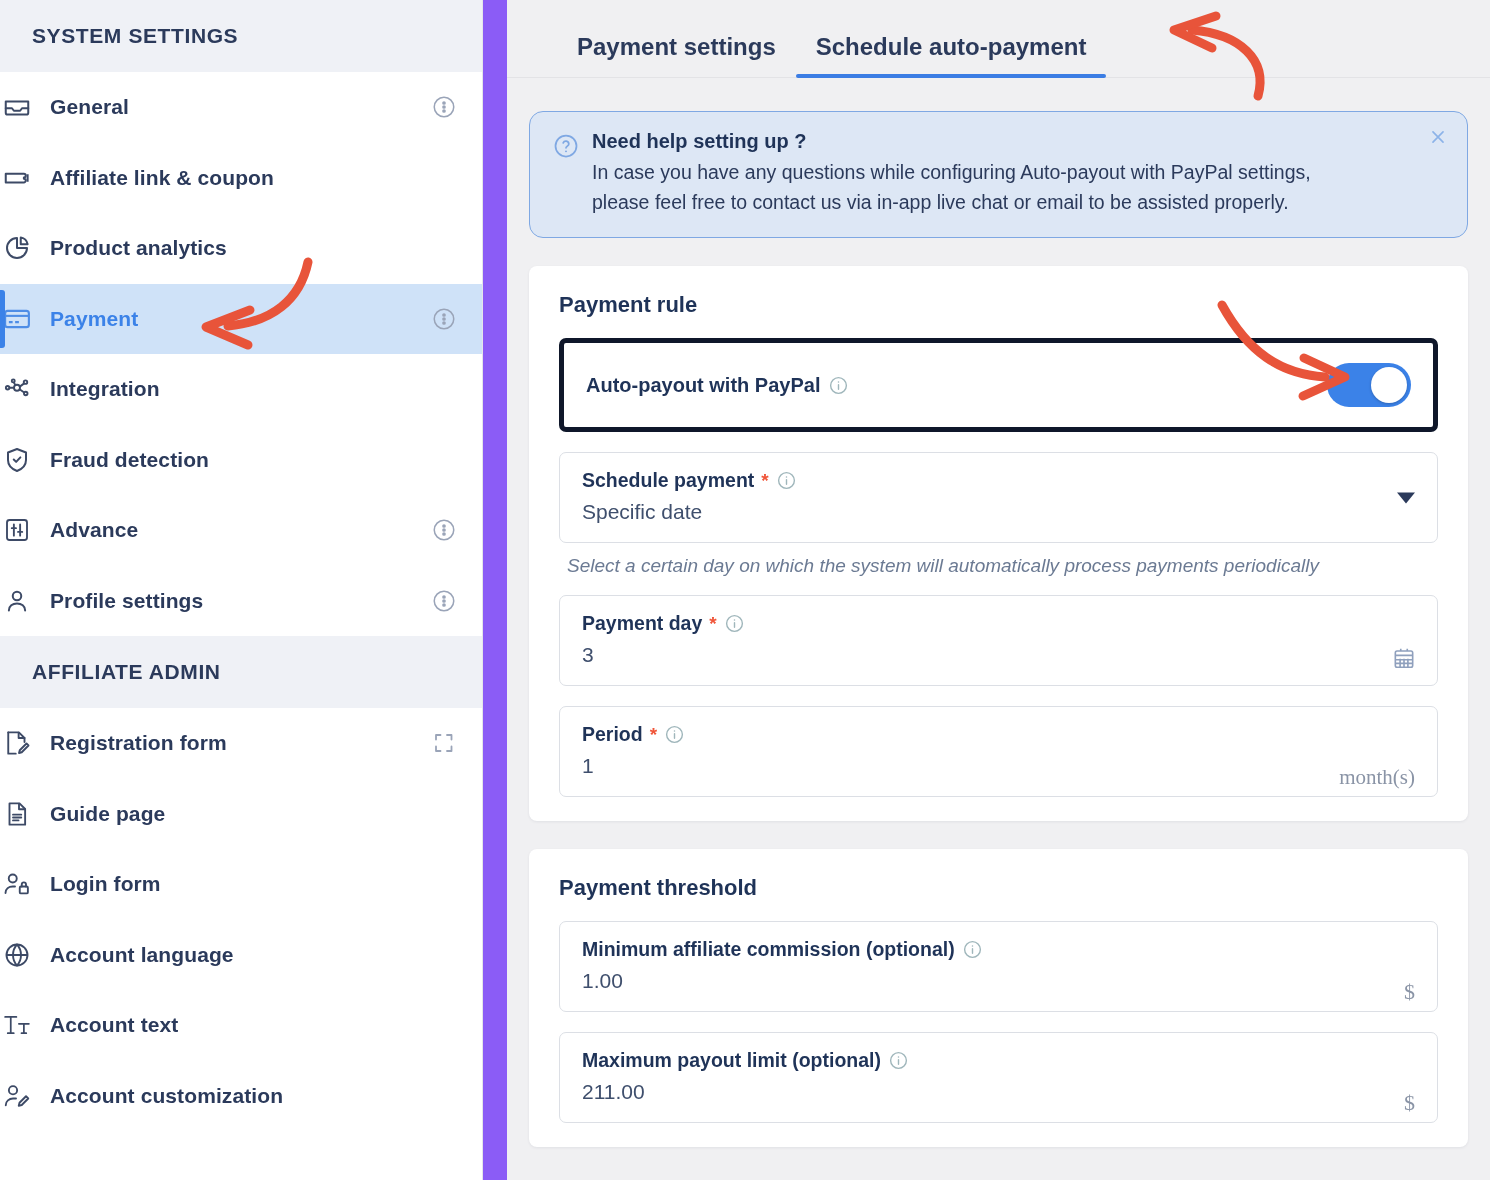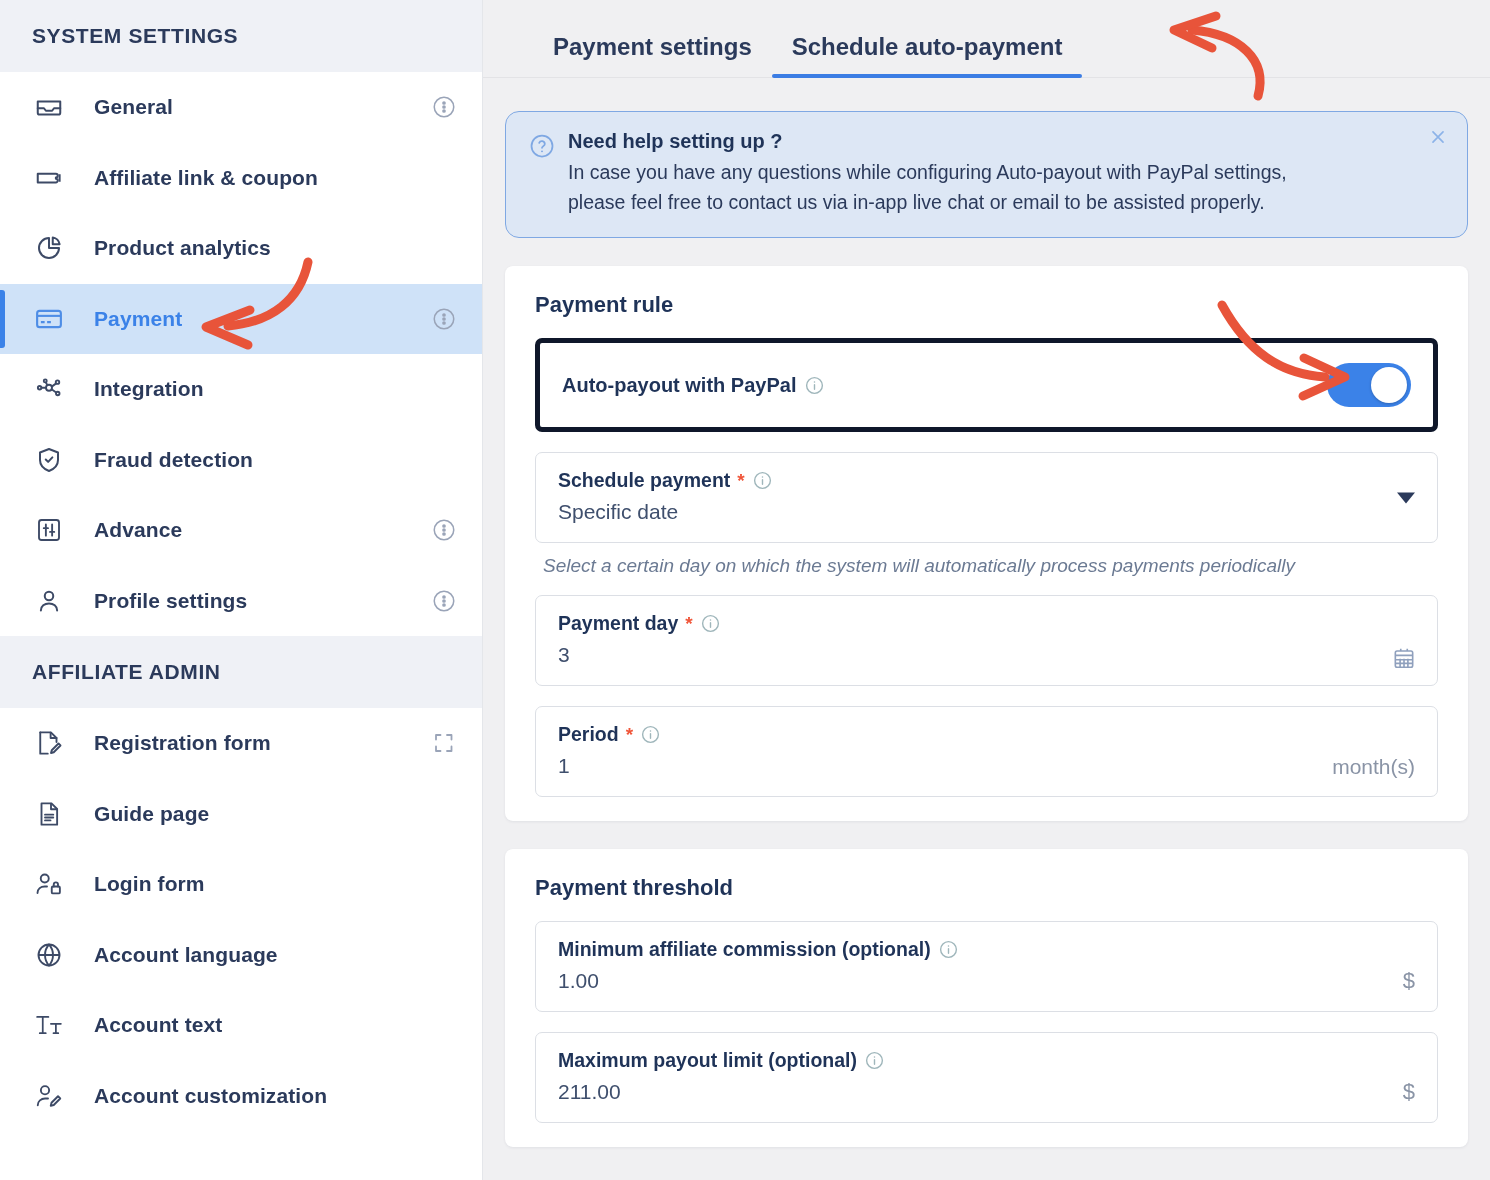--- a/index.html
+++ b/index.html
@@ -37,25 +37,23 @@
     font-size: 21px;
     font-weight: 700;
     letter-spacing: 0.6px;
     color: #2b3a5b;
   }
   .nav-list { background: #fff; }
   .nav-item {
     height: 70.5px;
     display: flex;
     align-items: center;
-    padding-left: 32px;
     padding-right: 24px;
     position: relative;
     cursor: pointer;
-    gap: 12px;
   }
   .nav-item .ico {
     width: 34px;
     height: 34px;
     flex: 0 0 34px;
     margin-right: 16px;
     display: flex;
     align-items: center;
     justify-content: center;
     color: #3d4a66;
@@ -92,20 +90,21 @@
     border-radius: 0 3px 3px 0;
   }
 
   
   .main {
     flex: 1 1 auto;
     height: 1180px;
     background: #f0f0f2;
     position: relative;
     overflow: hidden;
+    margin-left: 24px;
   }
   .tabs {
     display: flex;
     align-items: flex-end;
     height: 78px;
     padding-left: 50px;
     border-bottom: 1px solid #e3e3e6;
     background: #f0f0f2;
   }
   .tab {
@@ -213,23 +212,24 @@
   }
   .field-value {
     font-size: 21px;
     color: #3f4f6d;
     margin-top: 8px;
     font-weight: 400;
   }
   .field-suffix {
     position: absolute;
     right: 22px;
-    bottom: 17px;
+    bottom: 6px;
     font-size: 21px;
     color: #8a94a6;
+    font-family: Liberation Serif, serif;
   }
   .field-suffix.dollar { font-size: 22px; color: #8a94a6; }
   .field-icon-right {
     position: absolute;
     right: 20px;
     bottom: 14px;
     color: #8fa0bd;
     width: 26px; height: 26px;
   }
   .chevron {

